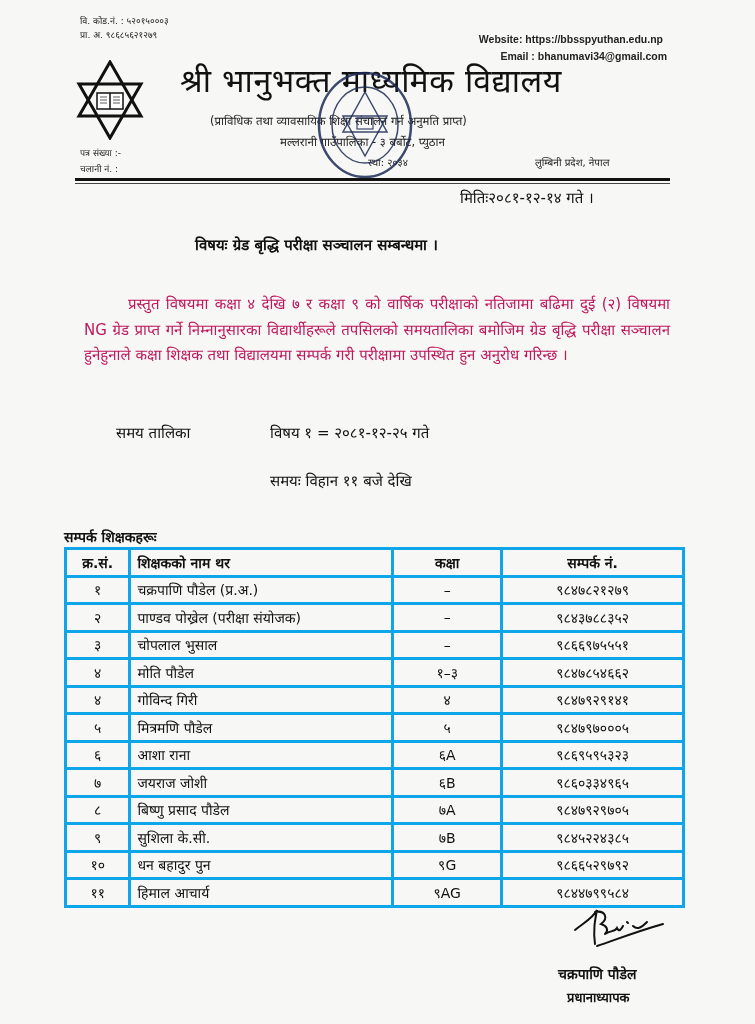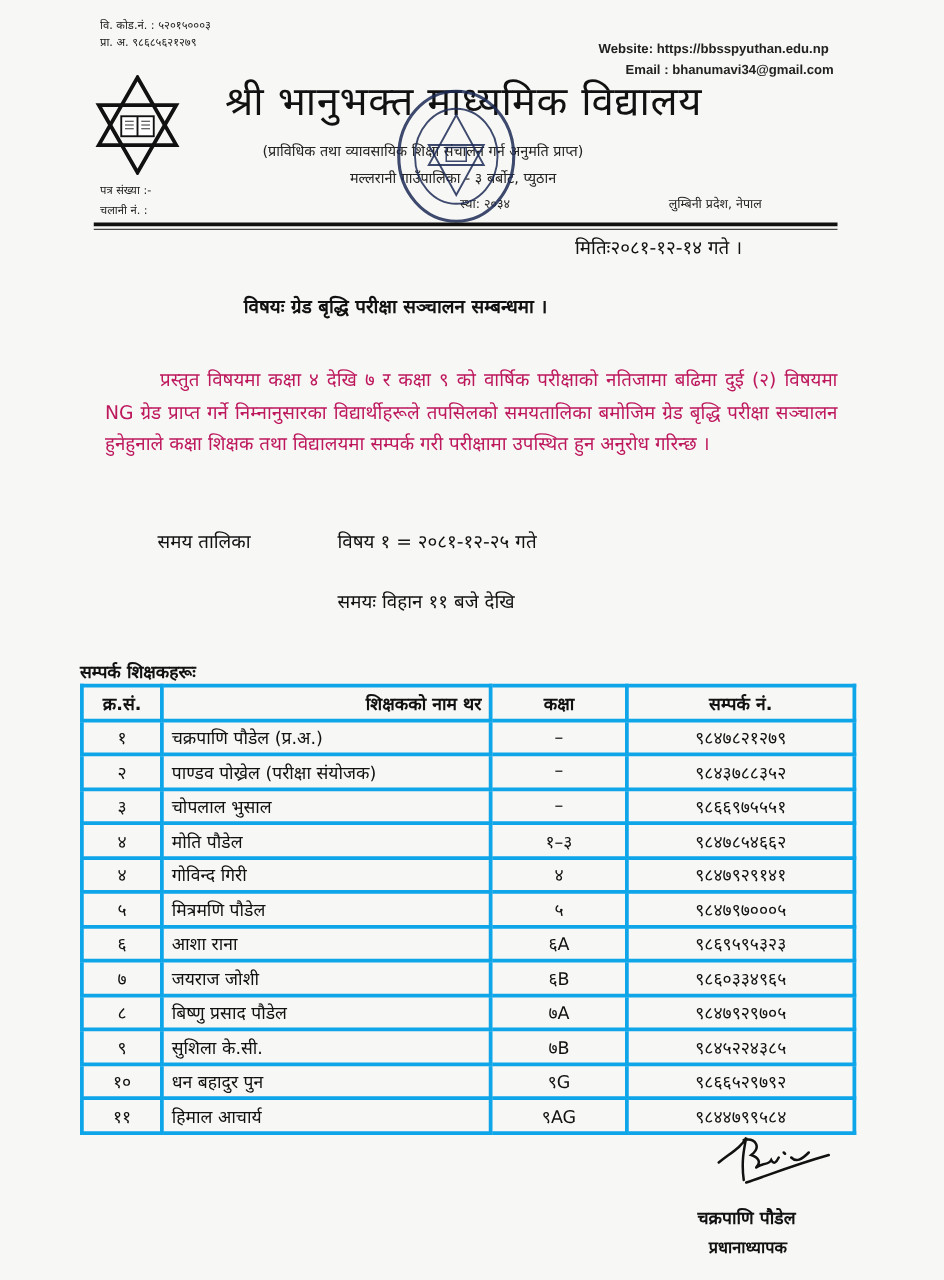--- a/index.html
+++ b/index.html
@@ -34,21 +34,21 @@
 
   .subject { left: 195px; top: 234px; font-family: "DejaVu Sans", sans-serif; font-size: 15px; font-weight: bold; color: #111; }
 
   .body-text {
     position: absolute; left: 84px; top: 292px; width: 586px;
     font-family: "DejaVu Sans", sans-serif; font-size: 15px; line-height: 25.5px;
     text-align: justify; text-indent: 44px; color: #be185d;
   }
 
   .sched { font-family: "DejaVu Sans", sans-serif; font-size: 15px; color: #111; }
-  .sched-label { left: 126px; top: 422px; }
+  .sched-label { left: 116px; top: 422px; }
   .sched-1 { left: 270px; top: 422px; }
   .sched-2 { left: 270px; top: 446px; }
   .sched-3 { left: 270px; top: 470px; }
 
   .contacts-heading { left: 64px; top: 527px; font-family: "DejaVu Sans", sans-serif; font-size: 14px; font-weight: bold; color: #111; }
 
   table.teachers {
     position: absolute; left: 64px; top: 547px; width: 621px;
     border-collapse: collapse;
     font-family: "DejaVu Sans", sans-serif; font-size: 14px; color: #111;
@@ -118,21 +118,21 @@
   <div class="abs sched sched-label">समय तालिका</div>
   <div class="abs sched sched-1">विषय १ = २०८१-१२-२५  गते</div>
   <div class="abs sched sched-3">समयः विहान ११ बजे देखि</div>
 
   <div class="abs contacts-heading">सम्पर्क शिक्षकहरूः</div>
 
   <table class="teachers">
     <thead>
       <tr>
         <th class="c-sn">क्र.सं.</th>
-        <th class="c-name" style="text-align:right;">शिक्षकको नाम थर</th>
+        <th class="c-name" style="text-align:left;">शिक्षकको नाम थर</th>
         <th class="c-class">कक्षा</th>
         <th class="c-phone">सम्पर्क नं.</th>
       </tr>
     </thead>
     <tbody id="teacher-rows">
         <tr>
           <td class="c-sn">१</td>
           <td class="c-name">चक्रपाणि पौडेल (प्र.अ.)</td>
           <td class="c-class">–</td>
           <td class="c-phone">९८४७८२१२७९</td>

